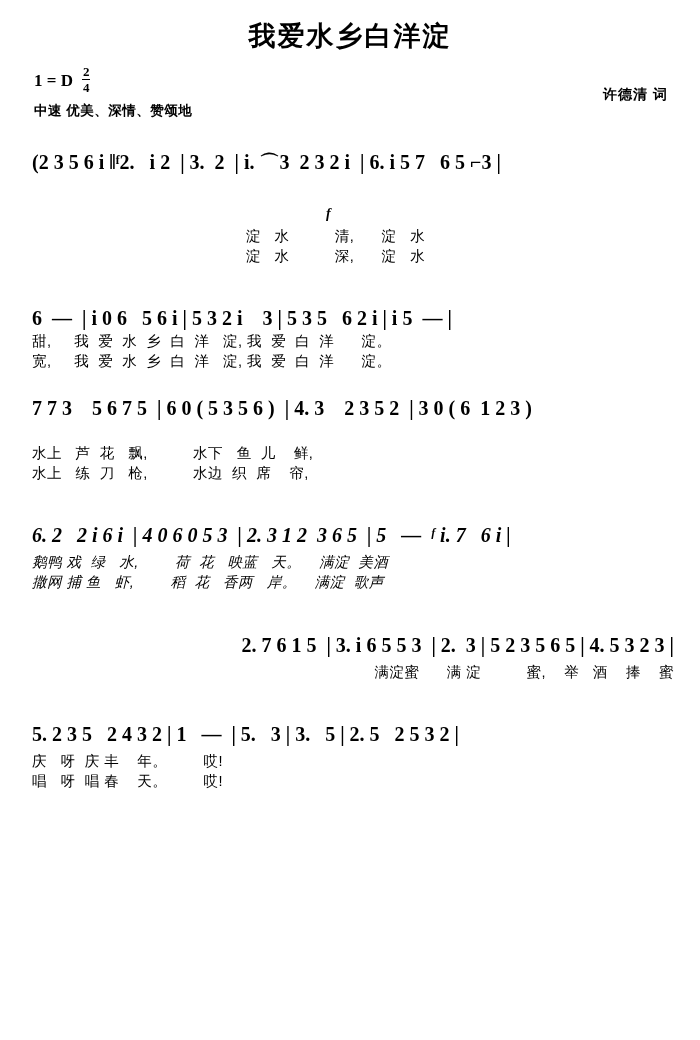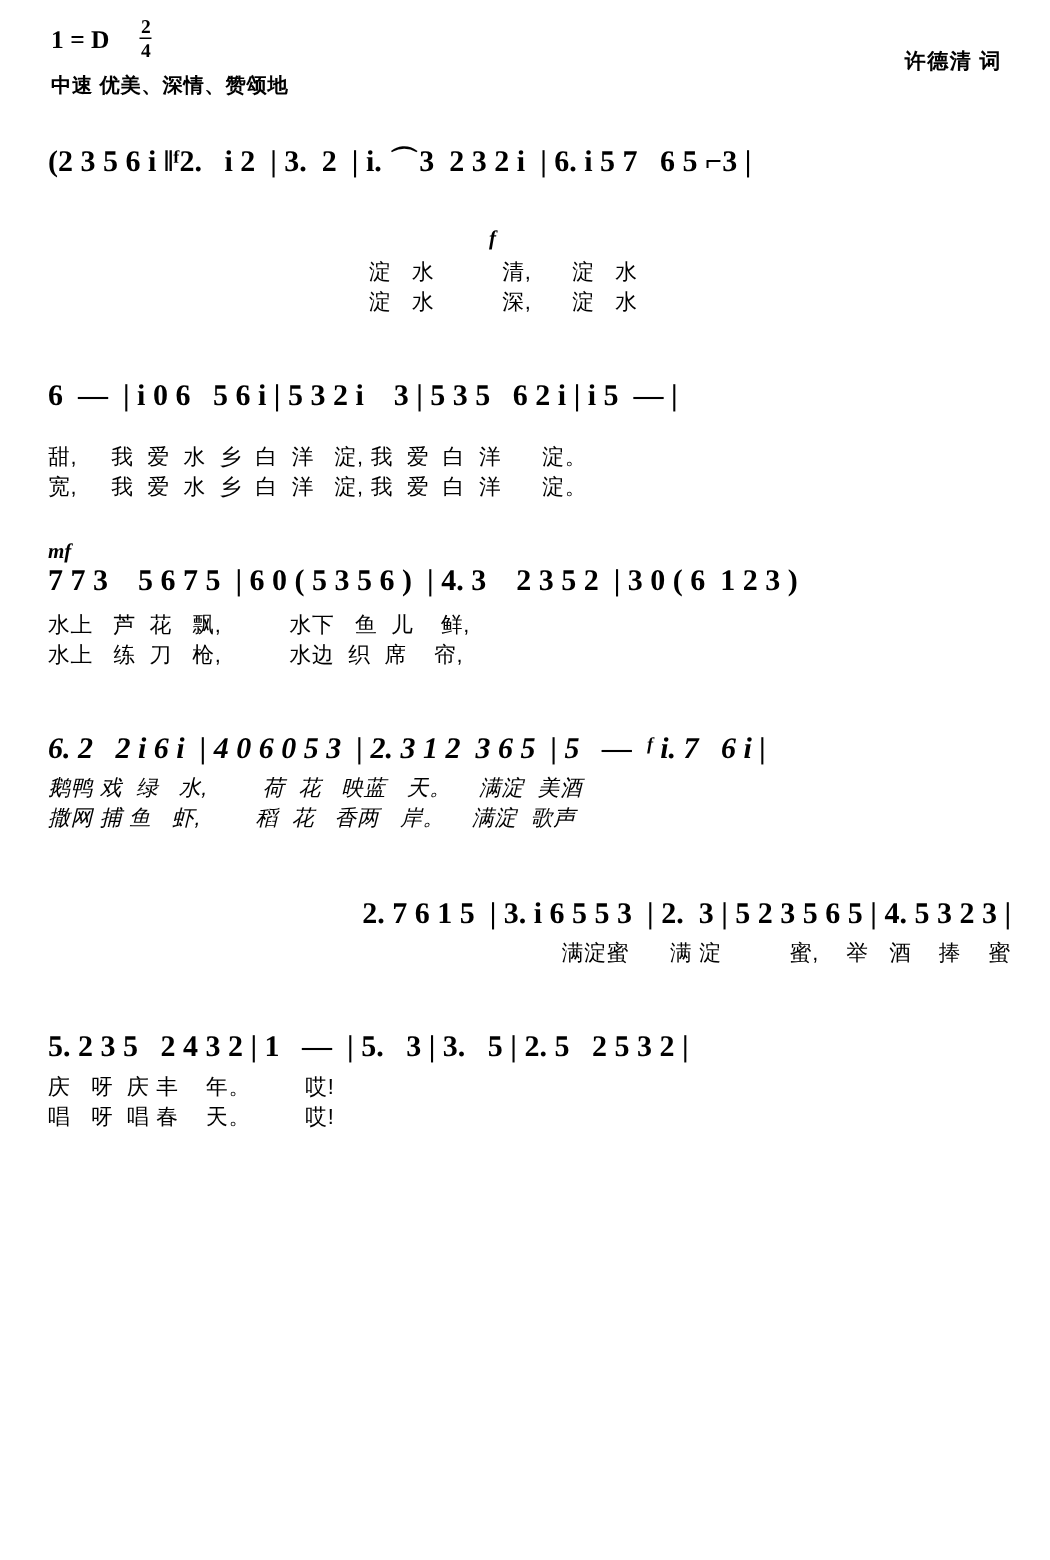--- a/index.html
+++ b/index.html
@@ -38,21 +38,21 @@
   }
   .key-sig {
     position: absolute;
     left: 8px;
     top: 0;
     font-family: "Liberation Serif", serif;
     font-weight: bold;
     font-size: 17px;
     display: flex;
     align-items: center;
-    gap: 20px;
+    gap: 9px;
   }
   .frac {
     display: inline-flex;
     flex-direction: column;
     align-items: center;
     font-size: 13px;
     line-height: 1;
     font-weight: bold;
     transform: translateY(-1px);
   }
@@ -108,20 +108,21 @@
     margin-left: 6px;
     height: 15px;
   }
   .sys-gap { height: 12px; }
 </style>
 </head>
 <body>
 
 <div class="page">
 
+  <div class="title">我爱水乡白洋淀</div>
 
   <div class="meta-row">
     <div class="key-sig">
       <span>1 = D</span>
       <span class="frac">
         <span class="num">2</span>
         <span class="den">4</span>
       </span>
     </div>
     <div class="author">许德清 词</div>
@@ -140,30 +141,29 @@
     <div class="dyn" style="margin-left:300px;">f</div>
     <div class="lyrics-block" style="margin-top:6px;">
       <div class="lyric" style="margin-left:220px;">淀   水          清,      淀   水</div>
       <div class="lyric" style="margin-left:220px;">淀   水          深,      淀   水</div>
     </div>
   </div>
 
   <div class="system" style="margin-top:26px;">
     <div class="dyn"></div>
     <div class="staff">6  —  | i 0 6   5 6 i | 5 3 2 i    3 | 5 3 5   6 2 i | i 5  — |</div>
-    <div class="lyrics-block" style="margin-top:20px;">
+    <div class="lyrics-block" style="margin-top:2px;">
       <div class="lyric">甜,     我  爱  水  乡  白  洋   淀, 我  爱  白  洋      淀。</div>
       <div class="lyric">宽,     我  爱  水  乡  白  洋   淀, 我  爱  白  洋      淀。</div>
     </div>
   </div>
 
   <div class="system" style="margin-top:26px;">
-    <div class="dyn">mf</div>
     <div class="staff">7 7 3    5 6 7 5  | 6 0 ( 5 3 5 6 )  | 4. 3    2 3 5 2  | 3 0 ( 6  1 2 3 )</div>
-    <div class="lyrics-block" style="margin-top:9px;">
+    <div class="lyrics-block" style="margin-top:24px;">
       <div class="lyric">水上   芦  花   飘,          水下   鱼  儿    鲜,</div>
       <div class="lyric">水上   练  刀   枪,          水边  织  席    帘,</div>
     </div>
   </div>
 
   <div class="system" style="margin-top:26px;font-style:italic;">
     <div class="dyn"></div>
     <div class="staff">6. 2   2 i 6 i  | 4 0 6 0 5 3  | 2. 3 1 2  3 6 5  | 5   —  ᶠ i. 7   6 i |</div>
     <div class="lyrics-block" style="margin-top:6px;">
       <div class="lyric">鹅鸭 戏  绿   水,        荷  花   映蓝   天。    满淀  美酒</div>

